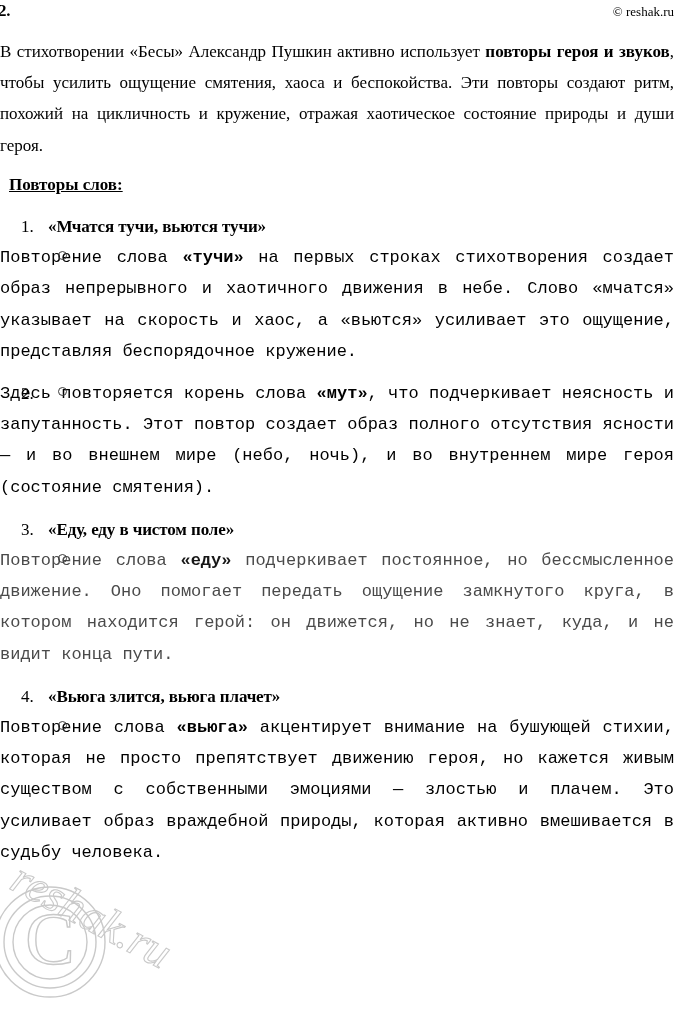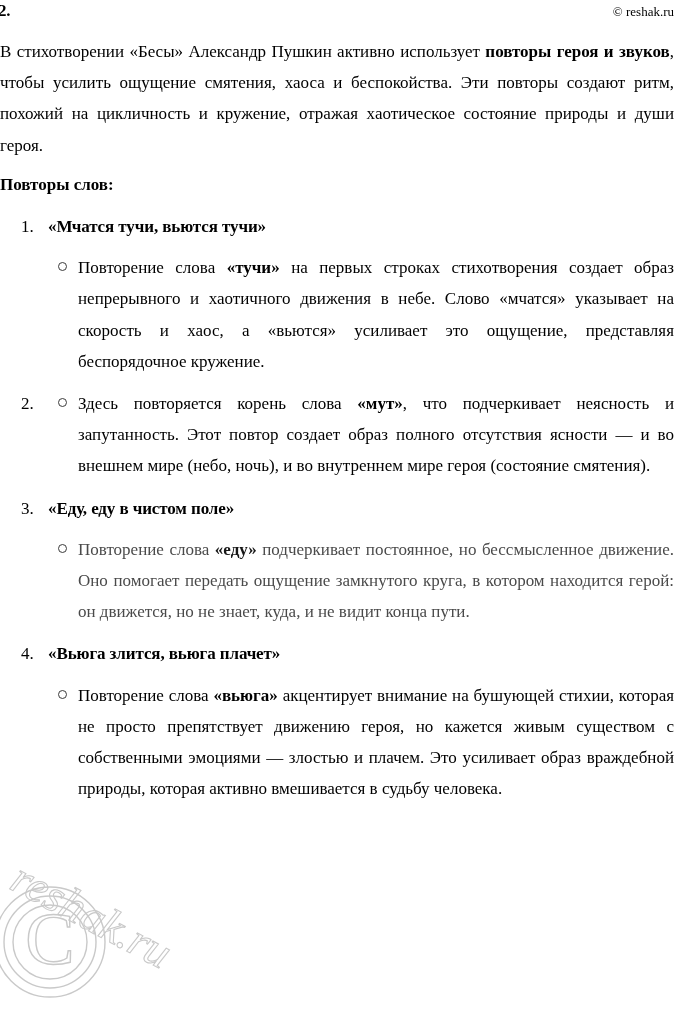--- a/index.html
+++ b/index.html
@@ -58,21 +58,22 @@
   }
   .intro {
     margin-top: 6px;
     padding-right: 1px;
   }
   .section-heading {
     font-size: 17px;
     font-weight: bold;
     line-height: 31.2px;
     margin-top: 8px;
-    padding-left: 0px;
+    padding-left: 9px;
+    text-decoration: underline;
   }
 
   
   .num-item {
     position: relative;
     padding-left: 48px;
     margin-top: 11px;
   }
   .num-marker {
     position: absolute;
@@ -85,22 +86,22 @@
     font-size: 17px;
     font-weight: bold;
     line-height: 31.2px;
     letter-spacing: -0.1px;
     text-align: right;
   }
 
   
   .sub-item {
     position: relative;
-    padding-left: 78px;
-    margin-top: 10px;
+    margin-top: 0;
+    font-family: Liberation Mono, monospace;
   }
   .sub-marker {
     position: absolute;
     left: 58px;
     top: 0;
     line-height: 31.2px;
     font-size: 17px;
   }
   .sub-marker span.ring {
     display: inline-block;

